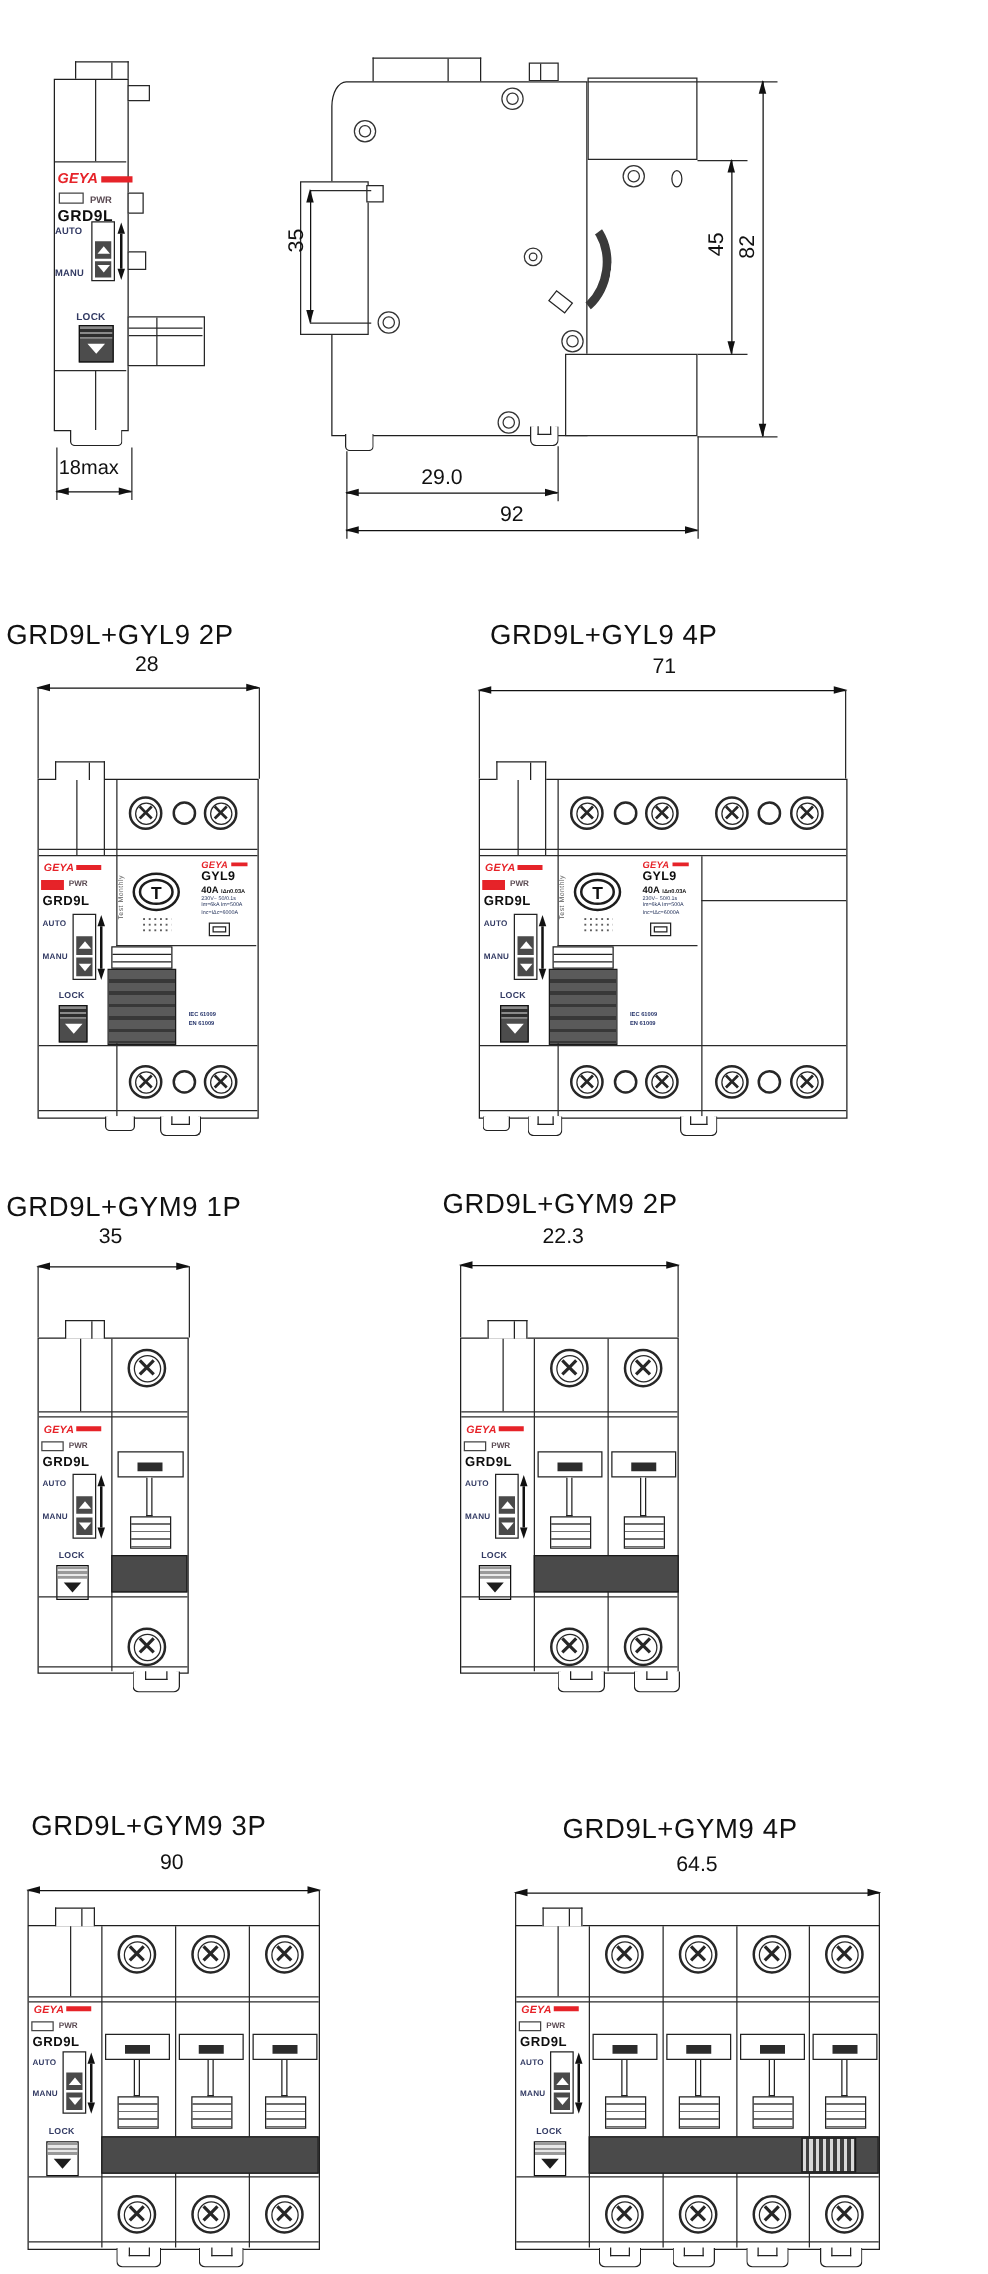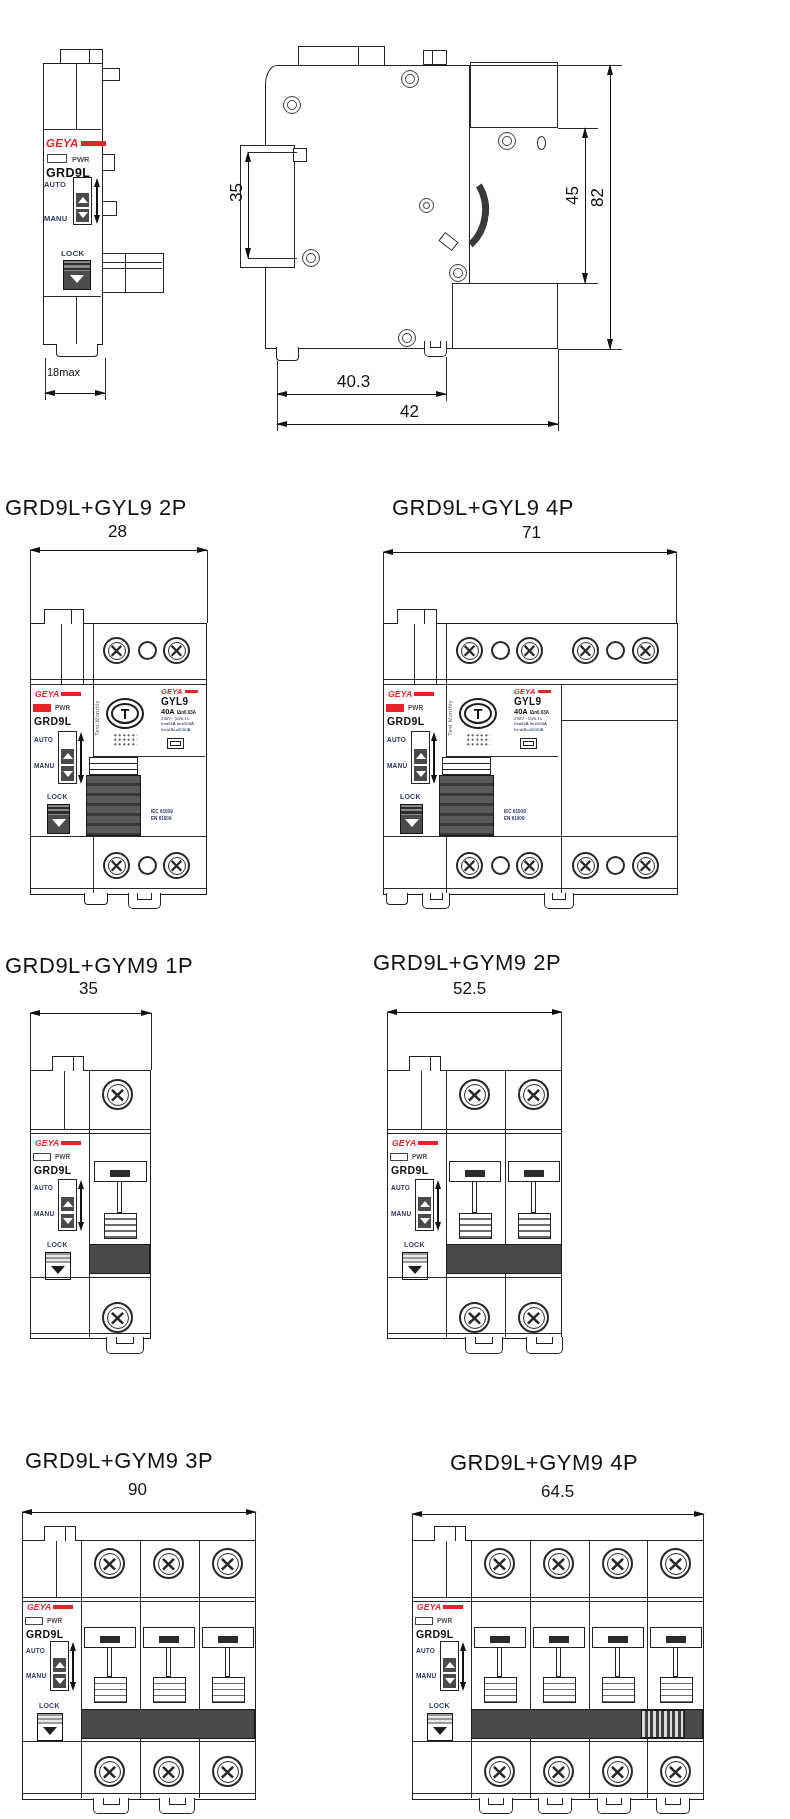--- a/index.html
+++ b/index.html
@@ -132,21 +132,21 @@
     <div class="box" style="left:58px;top:4px;width:18px;height:13px"></div>
     <div class="box" style="left:58px;top:90px;width:13px;height:17px"></div>
     <div class="box" style="left:58px;top:137px;width:15px;height:15px"></div>
     <div class="box" style="left:58px;top:189px;width:62px;height:40px">
       <div class="hl" style="left:0;width:59px;top:8px"></div>
       <div class="hl" style="left:0;width:59px;top:14px"></div>
       <div class="vl" style="left:22px;top:0;height:38px"></div>
     </div>
     <div class="foot" style="left:12px;top:280px;width:42px;height:13px"></div>
   </div>
-  <span class="dnum" style="left:17px;top:358px;font-size:11px">18max</span>
+  <span class="dnum" style="left:17px;top:358px;font-size:16px">18max</span>
   <div class="vl" style="left:15px;top:350px;height:42px"></div>
   <div class="vl" style="left:75px;top:350px;height:42px"></div>
   <div class="dh" style="left:15px;top:385px;width:60px"></div>
 </section>
 
 <section class="view v2" style="left:225px;top:20px;width:412px;height:420px">
   <div class="ttab" style="left:73px;top:26px;width:87px;height:19px"></div>
   <div class="dev" style="left:40px;top:45px;width:205px;height:284px;border-top-left-radius:12px 20px"></div>
   <div class="box" style="left:15px;top:125px;width:55px;height:123px"></div>
   <div class="box" style="left:68px;top:128px;width:14px;height:14px"></div>
@@ -175,23 +175,23 @@
   <div class="hl" style="left:333px;top:263px;width:40px"></div>
   <div class="dv" style="left:360px;top:108px;height:155px"></div>
   <span class="vnum" style="left:338px;top:166px">45</span>
   <div class="hl" style="left:245px;top:45px;width:152px"></div>
   <div class="hl" style="left:333px;top:329px;width:64px"></div>
   <div class="dv" style="left:385px;top:45px;height:284px"></div>
   <span class="vnum" style="left:363px;top:168px">82</span>
   <div class="vl" style="left:52px;top:341px;height:70px"></div>
   <div class="vl" style="left:221px;top:337px;height:44px"></div>
   <div class="vl" style="left:333px;top:329px;height:82px"></div>
-  <span class="dnum" style="left:112px;top:352px">40.3</span>
+  <span class="dnum" style="left:112px;top:352px">29.0</span>
   <div class="dh" style="left:52px;top:374px;width:169px"></div>
-  <span class="dnum" style="left:175px;top:382px">42</span>
+  <span class="dnum" style="left:175px;top:382px">92</span>
   <div class="dh" style="left:52px;top:404px;width:281px"></div>
 </section>
 
 <section class="view v3" style="left:5px;top:490px;width:232px;height:425px">
   <div class="ttl" style="left:0;top:5px">GRD9L+GYL9 2P</div>
   <span class="dnum" style="left:103px;top:32px">28</span>
   <div class="dh" style="left:25px;top:60px;width:177px"></div>
   <div class="vl" style="left:25px;top:60px;height:73px"></div>
   <div class="vl" style="left:202px;top:60px;height:73px"></div>
   <div class="dev" style="left:25px;top:133px;width:177px;height:272px;overflow:visible">
@@ -359,23 +359,23 @@
       <div class="mech" style="left:15px"></div>
       <div class="s lg bs"></div>
     </div>
     <div class="dband" style="left:58px;top:173px;width:61px;height:30px"></div>
     <div class="hl" style="left:0;right:0;top:206px;height:1.3px"></div>
     <div class="hl" style="left:0;right:0;top:262px"></div>
     <div class="fclip" style="left:75px;top:266px;width:38px;height:17px"></div>
   </div>
 </section>
 
-<section class="view v6 gym" style="left:325px;top:945px;width:266px;height:420px">
+<section class="view v6 gym" style="left:306px;top:945px;width:266px;height:420px">
   <div class="ttl" style="left:48px;top:5px">GRD9L+GYM9 2P</div>
-  <span class="dnum" style="left:128px;top:34px">52.5</span>
+  <span class="dnum" style="left:128px;top:34px">22.3</span>
   <div class="dh" style="left:62px;top:67px;width:175px"></div>
   <div class="vl" style="left:62px;top:67px;height:58px"></div>
   <div class="vl" style="left:236px;top:67px;height:58px"></div>
   <div class="dev" style="left:62px;top:125px;width:175px;height:269px;overflow:visible">
     <div class="ttab" style="left:21px;top:-15px;width:32px;height:15px"></div>
     <div class="hl" style="left:0;right:0;top:58px;height:1.3px"></div>
     <div class="hl" style="left:0;right:0;top:62px"></div>
     <div class="vl" style="left:33px;top:0;height:58px"></div>
     <div class="vl" style="left:58px;top:0;height:266px"></div>
     <div class="vl" style="left:117px;top:0;height:266px"></div>

